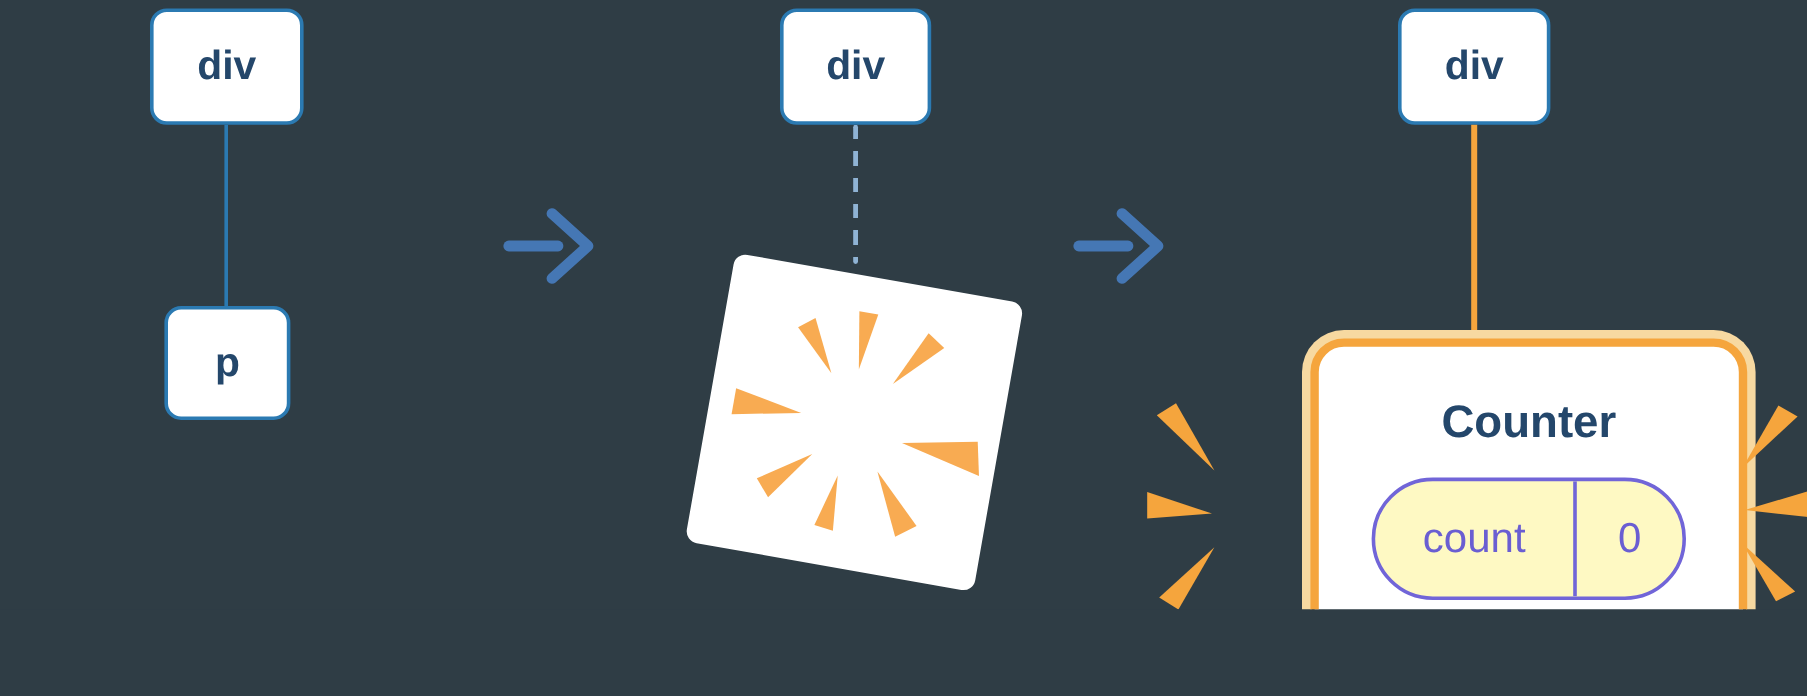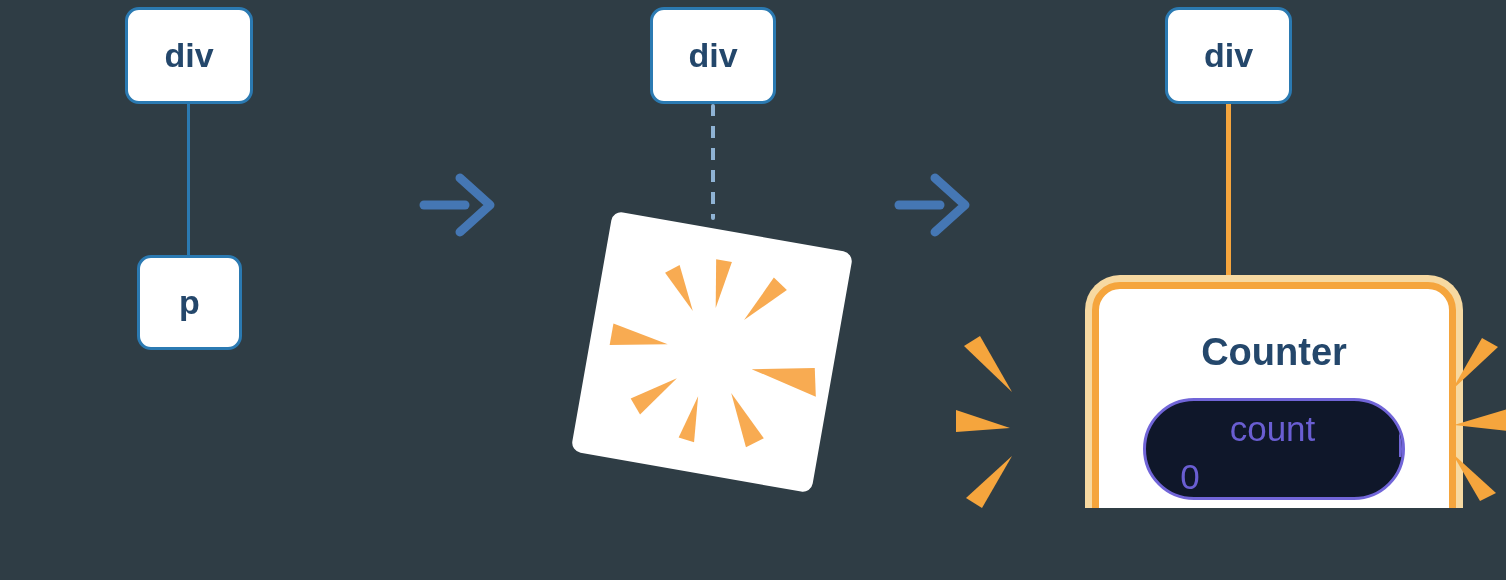--- a/index.html
+++ b/index.html
@@ -73,22 +73,21 @@
   .pill {
     margin-top: 24px;
     width: 262px; height: 102px;
     border: 3px solid #7165d8;
     border-radius: 60px;
     box-sizing: border-box;
     display: flex;
     color: #6a5ed2;
     font-size: 35px;
     overflow: hidden;
-    background: #0f172a;
-    flex-direction: column;
+    background: #fef9c3;
   }
   .pill-key {
     flex: 1;
     display: flex;
     align-items: center;
     justify-content: center;
     border-right: 3px solid #7165d8;
   }
   .pill-val {
     width: 88px;

